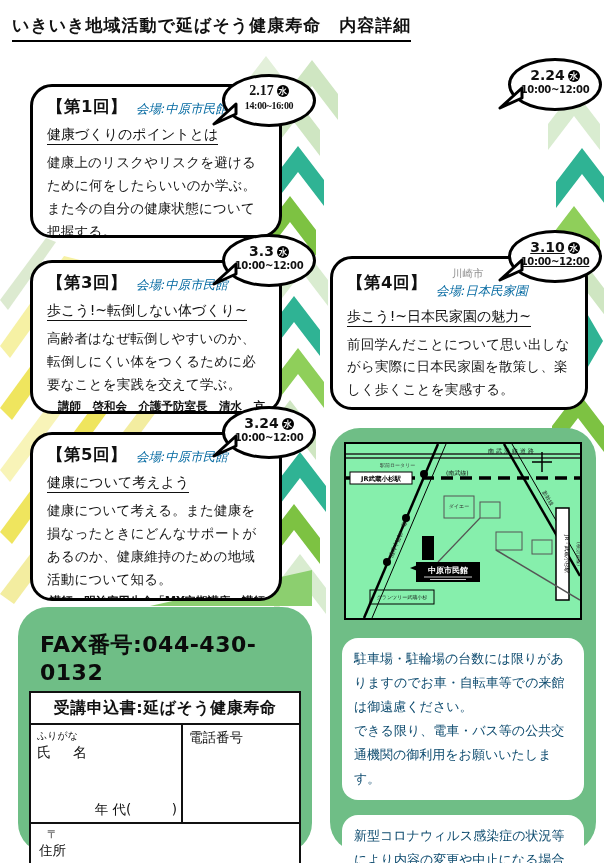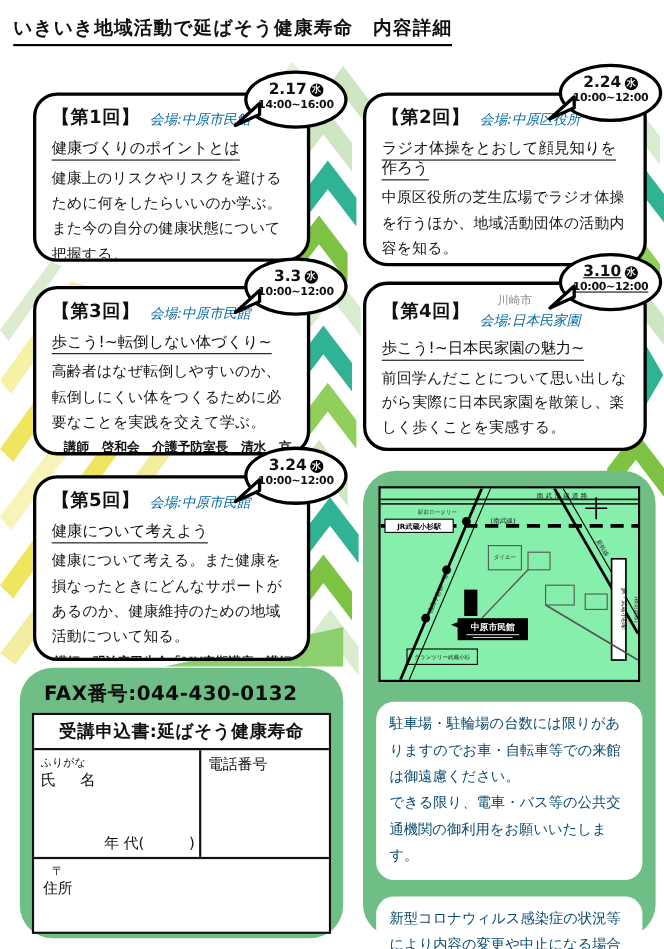--- a/index.html
+++ b/index.html
@@ -23,36 +23,36 @@
   .vcity{display:block;font-size:10.5px;color:#8e8e8e;line-height:1.1;margin-left:20px;}
   .venue{font-size:12.5px;color:#0369a1;margin-left:4px;font-style:italic;}
   .stitle{font-size:14px;margin-top:8px;font-weight:500;}
   .stitle .u{border-bottom:1.8px solid #111;padding-bottom:2px;}
   .sdesc{font-size:13.5px;line-height:1.7;margin-top:7px;color:#161616;letter-spacing:.2px;}
   .slect{font-size:11.5px;font-weight:700;text-align:right;margin-top:2px;line-height:1.5;padding-right:2px;}
 
   
   .bubble{position:absolute;width:94px;height:53px;background:#fff;border:3px solid #000;
           border-radius:50%;text-align:center;z-index:3;padding-top:6px;box-sizing:border-box;}
-  .bb1{left:222px;top:64px;}
+  .bb1{left:222px;top:74px;font-family:Liberation Serif, serif;}
   .bb2{left:508px;top:58px;}
   .bb3{left:222px;top:234px;}
   .bb4{left:508px;top:230px;text-decoration:underline;}
   .bb5{left:222px;top:406px;}
   .b-date{font-size:14px;font-weight:700;line-height:1.2;}
   .day{display:inline-block;width:12px;height:12px;background:#000;color:#fff;border-radius:50%;
        font-size:8.5px;line-height:12px;text-align:center;margin-left:3px;vertical-align:1px;font-weight:700;}
   .b-time{font-size:10px;font-weight:700;letter-spacing:-.3px;}
   .tail{position:absolute;left:-13px;bottom:-2px;}
 
   
   .panel{position:absolute;background:#6fbe86;z-index:1;box-sizing:border-box;}
   .panel-left{left:18px;top:607px;width:294px;height:246px;border-radius:30px;}
   .panel-right{left:330px;top:428px;width:266px;height:424px;border-radius:30px;}
-  .fax{margin:11px 0 6px 22px;font-size:18px;font-weight:600;letter-spacing:.5px;color:#0b0b0b;}
+  .fax{margin:23px 0 6px 22px;font-size:22px;font-weight:600;letter-spacing:.5px;color:#0b0b0b;}
 
   .form{margin:0 auto;width:272px;background:#fff;border:2.5px solid #111;box-sizing:border-box;}
   .form-title{height:30px;line-height:30px;text-align:center;font-size:16px;font-weight:600;
               border-bottom:2.5px solid #111;letter-spacing:.5px;}
   .form-mid{display:flex;height:97px;border-bottom:2.5px solid #111;}
   .cell-name{flex:0 0 152px;border-right:2.5px solid #111;position:relative;padding:4px 6px;box-sizing:border-box;}
   .furi{font-size:10px;}
   .nm{font-size:14px;letter-spacing:4px;margin-top:1px;}
   .age{position:absolute;right:4px;bottom:3px;font-size:13.5px;}
   .cell-phone{flex:1;padding:4px 6px;box-sizing:border-box;}
@@ -112,29 +112,20 @@
   <div class="card c1">
     <div>
       <span class="round">【第1回】</span>
       <span class="venue-wrap"><span class="vcity"></span><span class="venue">会場:中原市民館</span></span>
     </div>
     <div class="stitle"><span class="u">健康づくりのポイントとは</span></div>
     <div class="sdesc">健康上のリスクやリスクを避けるために何をしたらいいのか学ぶ。また今の自分の健康状態について把握する。</div>
 
   </div>
 
-  <div class="card c2">
-    <div>
-      <span class="round">【第2回】</span>
-      <span class="venue-wrap"><span class="vcity"></span><span class="venue">会場:中原区役所</span></span>
-    </div>
-    <div class="stitle"><span class="u">ラジオ体操をとおして顔見知りを作ろう</span></div>
-    <div class="sdesc">中原区役所の芝生広場でラジオ体操を行うほか、地域活動団体の活動内容を知る。</div>
-    <div class="slect">講師　ポーラスター　宇賀神　はな子氏</div>
-  </div>
 
   <div class="card c3">
     <div>
       <span class="round">【第3回】</span>
       <span class="venue-wrap"><span class="vcity"></span><span class="venue">会場:中原市民館</span></span>
     </div>
     <div class="stitle"><span class="u">歩こう!~転倒しない体づくり~</span></div>
     <div class="sdesc">高齢者はなぜ転倒しやすいのか、転倒しにくい体をつくるために必要なことを実践を交えて学ぶ。</div>
     <div class="slect">講師　啓和会　介護予防室長　清水　京子氏</div>
   </div>

